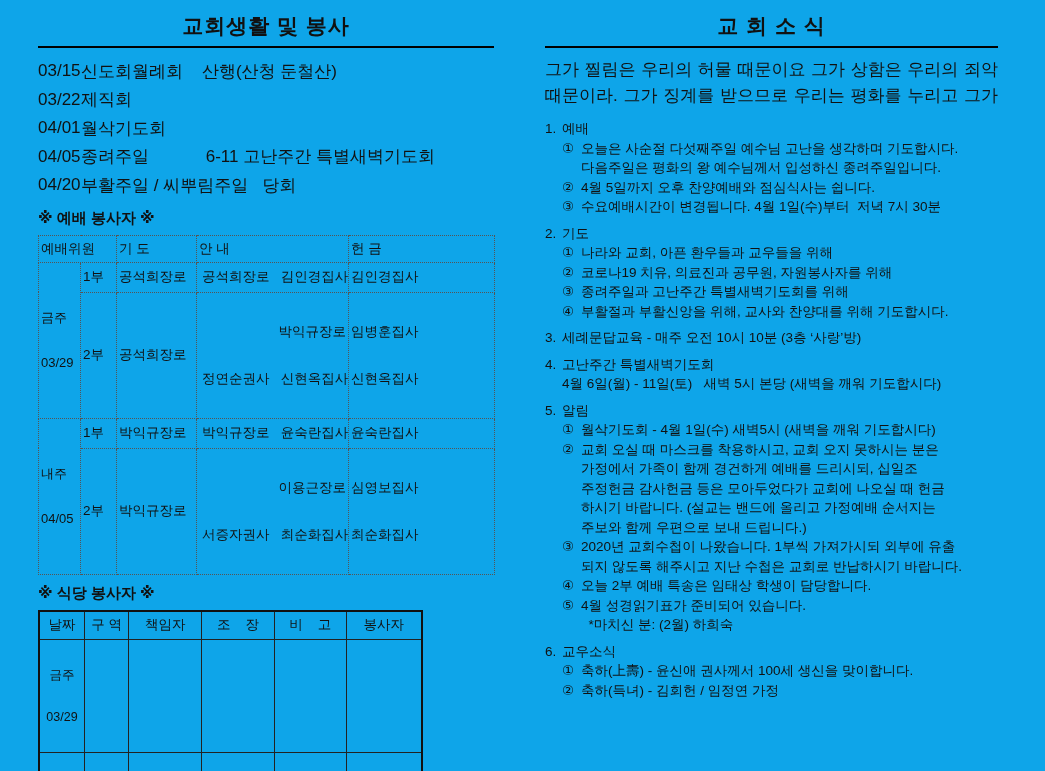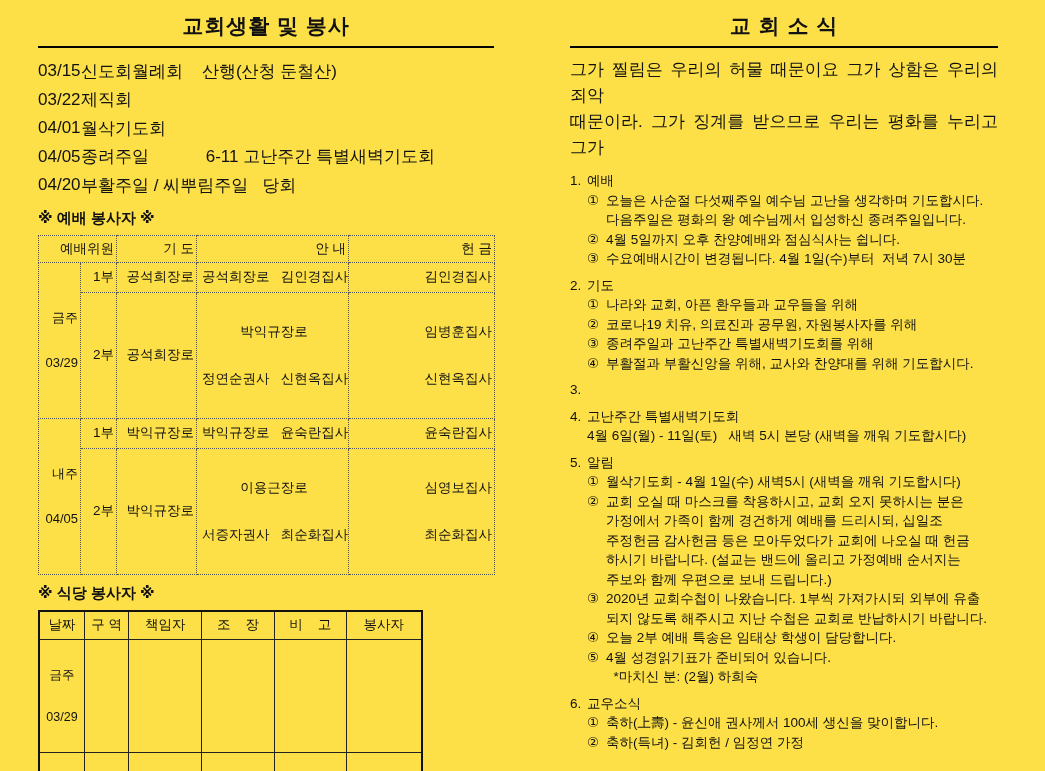--- a/index.html
+++ b/index.html
@@ -1,42 +1,41 @@
 <!DOCTYPE html>
 <html><head>
 <meta charset="utf-8">
 <style>
   html,body{margin:0;padding:0;background:#e8e8e8;}
   .sheet{
-    width:1045px;height:771px;background:#fde047;color:#111;
+    width:1045px;height:771px;background:#0ea5e9;color:#111;
     display:flex;overflow:hidden;
     font-family:"Liberation Sans","DejaVu Sans",sans-serif;
-    gap:25px;
     -webkit-font-smoothing:antialiased;
   }
   .page{box-sizing:border-box;}
   .page-left{width:522px;padding:13px 28px 0 38px;}
   .page-right{width:523px;padding:13px 47px 0 23px;}
   .page-title{font-size:21px;font-weight:bold;text-align:center;letter-spacing:1px;line-height:26px;}
   .title-rule{border-bottom:2px solid #000;margin:7px 0 9px 0;}
   
   .events{margin-top:4px;}
   .event{display:flex;font-size:17px;height:28.5px;align-items:center;white-space:pre;}
   .event .date{width:43px;flex:none;}
   
   .caption{font-weight:bold;font-size:15px;text-align:left;margin:9px 0 7px 0;white-space:pre;}
   
   table{border-collapse:collapse;table-layout:fixed;}
   .wt{width:456px;font-size:13.5px;}
-  .wt td{border:1px dotted #555;text-align:right;padding:0 2px;white-space:pre;overflow:hidden;}
+  .wt td{border:1px dotted #555;text-align:left;padding:0 2px;white-space:pre;overflow:hidden;}
   .wt .hrow td{height:26px;font-weight:500;}
   .wt .r1 td{height:29px;}
   .wt .r2 td{height:40px;}
   .wt .week{font-size:13px;line-height:15px;}
-  .wt .guide{text-align:center;padding-left:5px;}
+  .wt .guide{text-align:right;padding-left:5px;}
   .wt .ln{line-height:17.5px;}
   
   .dt{width:385px;border:2.5px solid #111;font-size:13.5px;}
   .dt td{border:1.5px solid #222;text-align:center;padding:0 2px;white-space:pre;}
   .dt .hrow td{height:27px;text-align:center;}
   .dt .drow td{height:33px;}
   .dt .week{font-size:12.5px;line-height:14px;}
   
   .scripture{font-size:17px;line-height:26px;margin-top:2px;}
   .just{text-align:justify;text-align-last:justify;}
@@ -232,21 +231,21 @@
         </div>
         <div class="item">
           <span class="marker">④</span>
           <div>
               <div class="ln">부활절과 부활신앙을 위해, 교사와 찬양대를 위해 기도합시다.</div>
             </div>
         </div>
       </div>
 
       <div class="section">
-        <div class="sec-head"><span class="num">3.</span></div>
+        <div class="sec-head"><span class="num">3.</span><span>세례문답교육 - 매주 오전 10시 10분 (3층 ‘사랑’방)</span></div>
       </div>
 
       <div class="section">
         <div class="sec-head"><span class="num">4.</span><span>고난주간 특별새벽기도회</span></div>
         <div class="item noMark">
           <span class="marker"></span>
           <div>
               <div class="ln">4월 6일(월) - 11일(토)   새벽 5시 본당 (새벽을 깨워 기도합시다)</div>
             </div>
         </div>

